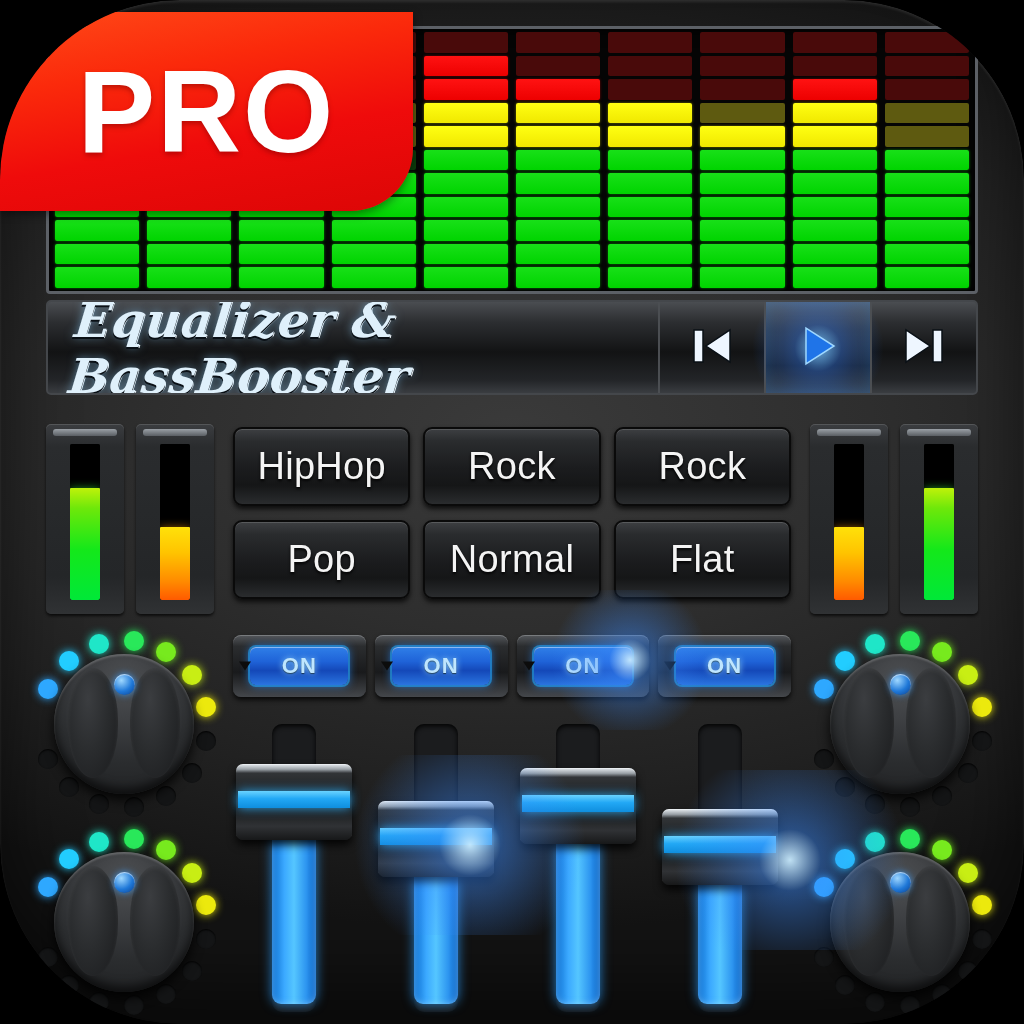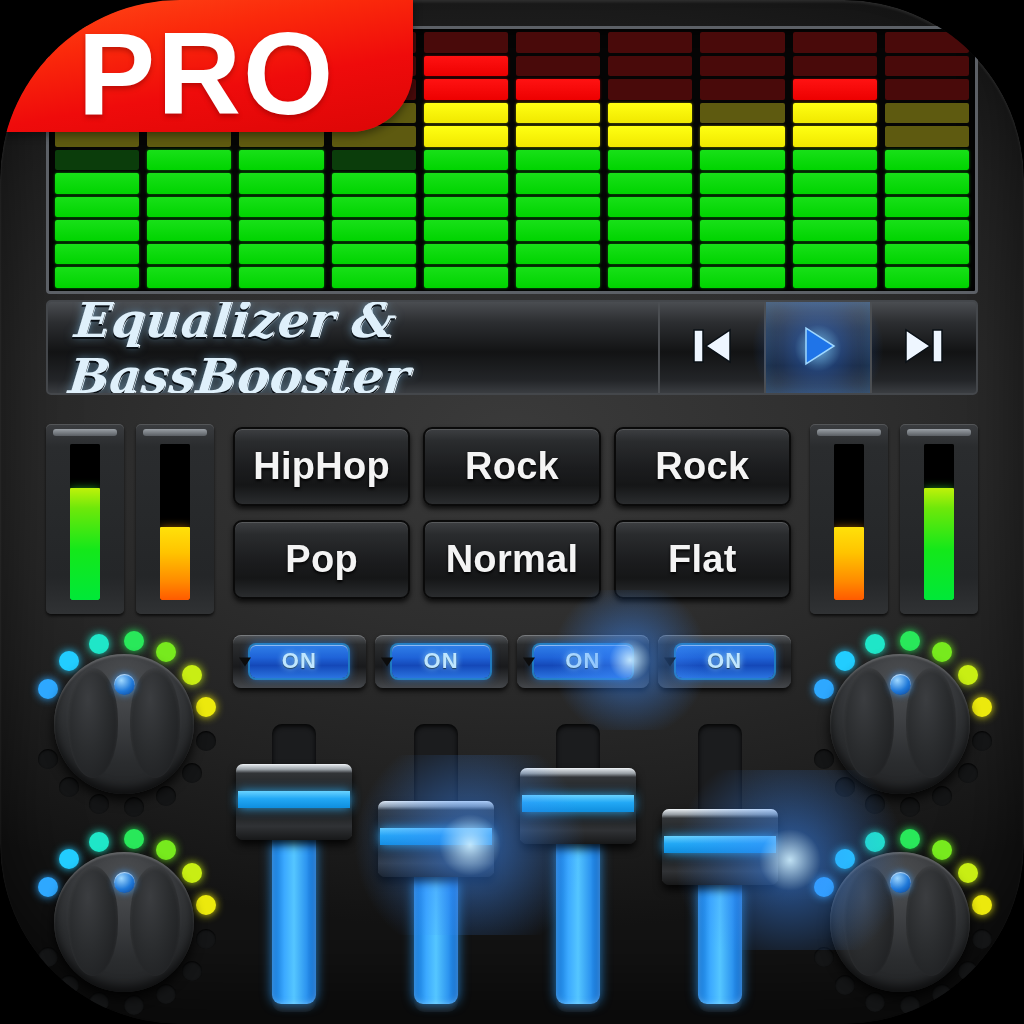--- a/index.html
+++ b/index.html
@@ -72,27 +72,27 @@
   .vu-fill.orange{background:linear-gradient(180deg,#ffe10a 0%,#ffc400 35%,#ff8a00 75%,#ff5a00 100%);
     box-shadow:0 0 8px rgba(255,150,0,.55);}
 
   
   .presets{position:absolute;left:233px;top:427px;width:558px;
     display:grid;grid-template-columns:repeat(3,1fr);gap:14px 13px;}
   .preset{height:75px;border-radius:9px;border:2px solid #0a0a0a;
     background:linear-gradient(180deg,#3d3f42 0%,#2a2c2e 16%,#1b1c1e 52%,#151617 75%,#2a2c2e 100%);
     box-shadow:0 3px 5px rgba(0,0,0,.75), inset 0 1px 0 rgba(255,255,255,.14);
     display:flex;align-items:center;justify-content:center;
-    color:#f4f4f4;font-size:38px;font-weight:bold;letter-spacing:.3px;
+    color:#f4f4f4;font-size:38px;font-weight:normal;letter-spacing:.3px;
     text-shadow:0 2px 3px rgba(0,0,0,.95);text-align:right;}
 
   
   .onrow{position:absolute;left:233px;top:635px;width:558px;
     display:grid;grid-template-columns:repeat(4,1fr);gap:9px;}
-  .onwrap{height:53px;border-radius:8px;position:relative;
+  .onwrap{height:62px;border-radius:8px;position:relative;
     background:linear-gradient(180deg,#55585c 0%,#2b2d2f 18%,#191a1c 60%,#44474b 100%);
     box-shadow:0 3px 5px rgba(0,0,0,.8), inset 0 1px 0 rgba(255,255,255,.22);
     display:flex;align-items:center;justify-content:center;}
   .onwrap .arrow{position:absolute;left:6px;top:50%;transform:translateY(-50%);
     width:0;height:0;border-left:6px solid transparent;border-right:6px solid transparent;
     border-top:9px solid #0c0c0c;}
   .onbtn{width:74%;height:62%;border-radius:6px;
     background:linear-gradient(180deg,#2f7fe8 0%,#1f63d8 38%,#1448b8 62%,#2a74e0 100%);
     box-shadow:0 0 10px rgba(40,140,255,.9), inset 0 1px 0 rgba(255,255,255,.45),
                0 0 0 2px rgba(30,180,255,.55);
@@ -129,24 +129,24 @@
     box-shadow:0 0 12px rgba(45,160,255,.75), inset 0 0 6px rgba(180,230,255,.5);}
   .sl-handle{position:absolute;left:0;width:116px;height:76px;border-radius:7px;
     background:linear-gradient(180deg,#e9eef2 0%,#9aa1a7 7%,#313437 12%,#222426 34%,
                #1a1c1e 40%, #1a1c1e 40%, #222426 68%, #303235 82%, #171819 100%);
     box-shadow:0 5px 9px rgba(0,0,0,.85), inset 0 1px 0 rgba(255,255,255,.25);}
   .sl-handle .stripe{position:absolute;left:2px;right:2px;top:36%;height:17px;
     background:linear-gradient(180deg,#6ad3ff,#22a8f5 45%,#0f8ede 100%);
     box-shadow:0 0 11px rgba(50,180,255,.9);}
 
   
-  .pro{position:absolute;left:0;top:0;width:413px;height:132px;
+  .pro{position:absolute;left:0;top:12px;width:413px;height:199px;
     border-radius:0 0 62px 0;
     background:linear-gradient(170deg,#ff4a18 0%,#fb2a0b 30%,#ef0b0b 62%,#dc0606 100%);
-    display:flex;align-items:flex-end;justify-content:center;
+    display:flex;align-items:center;justify-content:center;
     box-shadow:0 3px 10px rgba(0,0,0,.45);}
   .pro span{color:#fff;font-size:116px;font-weight:bold;letter-spacing:2px;line-height:1;
     text-shadow:0 3px 5px rgba(120,0,0,.45);}
 </style>
 </head>
 <body>
 
 <div id="app">
   <div class="chassis"></div>
 

